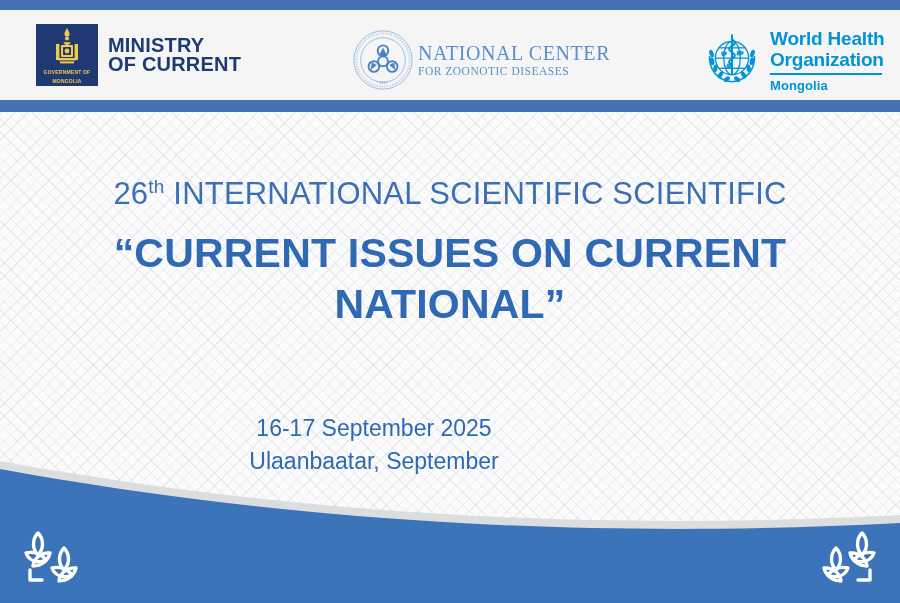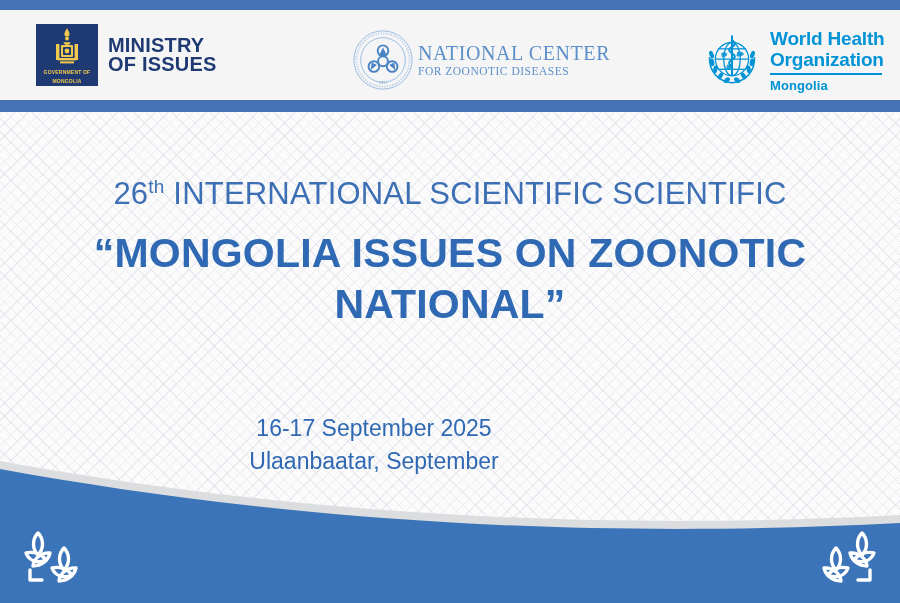--- a/index.html
+++ b/index.html
@@ -116,21 +116,21 @@
     font-size: 11.5px;
     letter-spacing: 0.5px;
     line-height: 14px;
   }
 
   
   .who {
     position: absolute;
     left: 700px; top: 18px;
     display: flex;
-    align-items: center;
+    align-items: flex-start;
   }
   .who-emblem { width: 64px; height: 64px; display:block; }
   .who-text { margin-left: 6px; }
   .who-name {
     color: #0093d5;
     font-size: 19px;
     font-weight: bold;
     line-height: 21px;
     letter-spacing: -0.2px;
   }
@@ -226,21 +226,21 @@
           <rect x="22.6" y="17" width="3.4" height="16" fill="#f2c94c"></rect>
 
           <rect x="6" y="31" width="18" height="2.4" fill="#f2c94c"></rect>
           <rect x="8" y="34.4" width="14" height="2" fill="#f2c94c"></rect>
         </svg>
         <div class="moh-emblem-txt">GOVERNMENT OF</div>
         <div class="moh-emblem-txt">MONGOLIA</div>
       </div>
       <div class="moh-name">
         <div>MINISTRY</div>
-        <div>OF ISSUES</div>
+        <div>OF CURRENT</div>
       </div>
     </div>
 
     <div class="nczd">
       <svg class="nczd-seal" viewBox="0 0 100 100">
         <circle cx="50" cy="50" r="47" fill="none" stroke="#8fb4dd" stroke-width="1.4"></circle>
         <circle cx="50" cy="50" r="43" fill="none" stroke="#b9d0e9" stroke-width="3" stroke-dasharray="2 2.2"></circle>
         <circle cx="50" cy="50" r="36" fill="none" stroke="#7aa8d8" stroke-width="1.2"></circle>
 
         <text x="50" y="88" font-family="Liberation Serif, serif" font-size="7" fill="#7aa8d8" text-anchor="middle">1931</text>
@@ -306,21 +306,21 @@
         <div class="who-name">Organization</div>
         <div class="who-underline"></div>
         <div class="who-country">Mongolia</div>
       </div>
     </div>
   </div>
 
   <div class="conf-line"><span>26</span><sup>th</sup><span> INTERNATIONAL SCIENTIFIC SCIENTIFIC</span></div>
 
   <div class="conf-title">
-    <div>“MONGOLIA ISSUES ON ZOONOTIC</div>
+    <div>“CURRENT ISSUES ON CURRENT</div>
     <div>NATIONAL”</div>
   </div>
 
   <div class="conf-meta">
     <div>16-17 September 2025</div>
     <div>Ulaanbaatar, September</div>
   </div>
 
   <svg class="wave" viewBox="0 0 900 160" preserveAspectRatio="none">
     <path d="M0 18 C 220 58, 520 92, 900 72 L900 160 L0 160 Z" fill="#dcdddf"></path>

